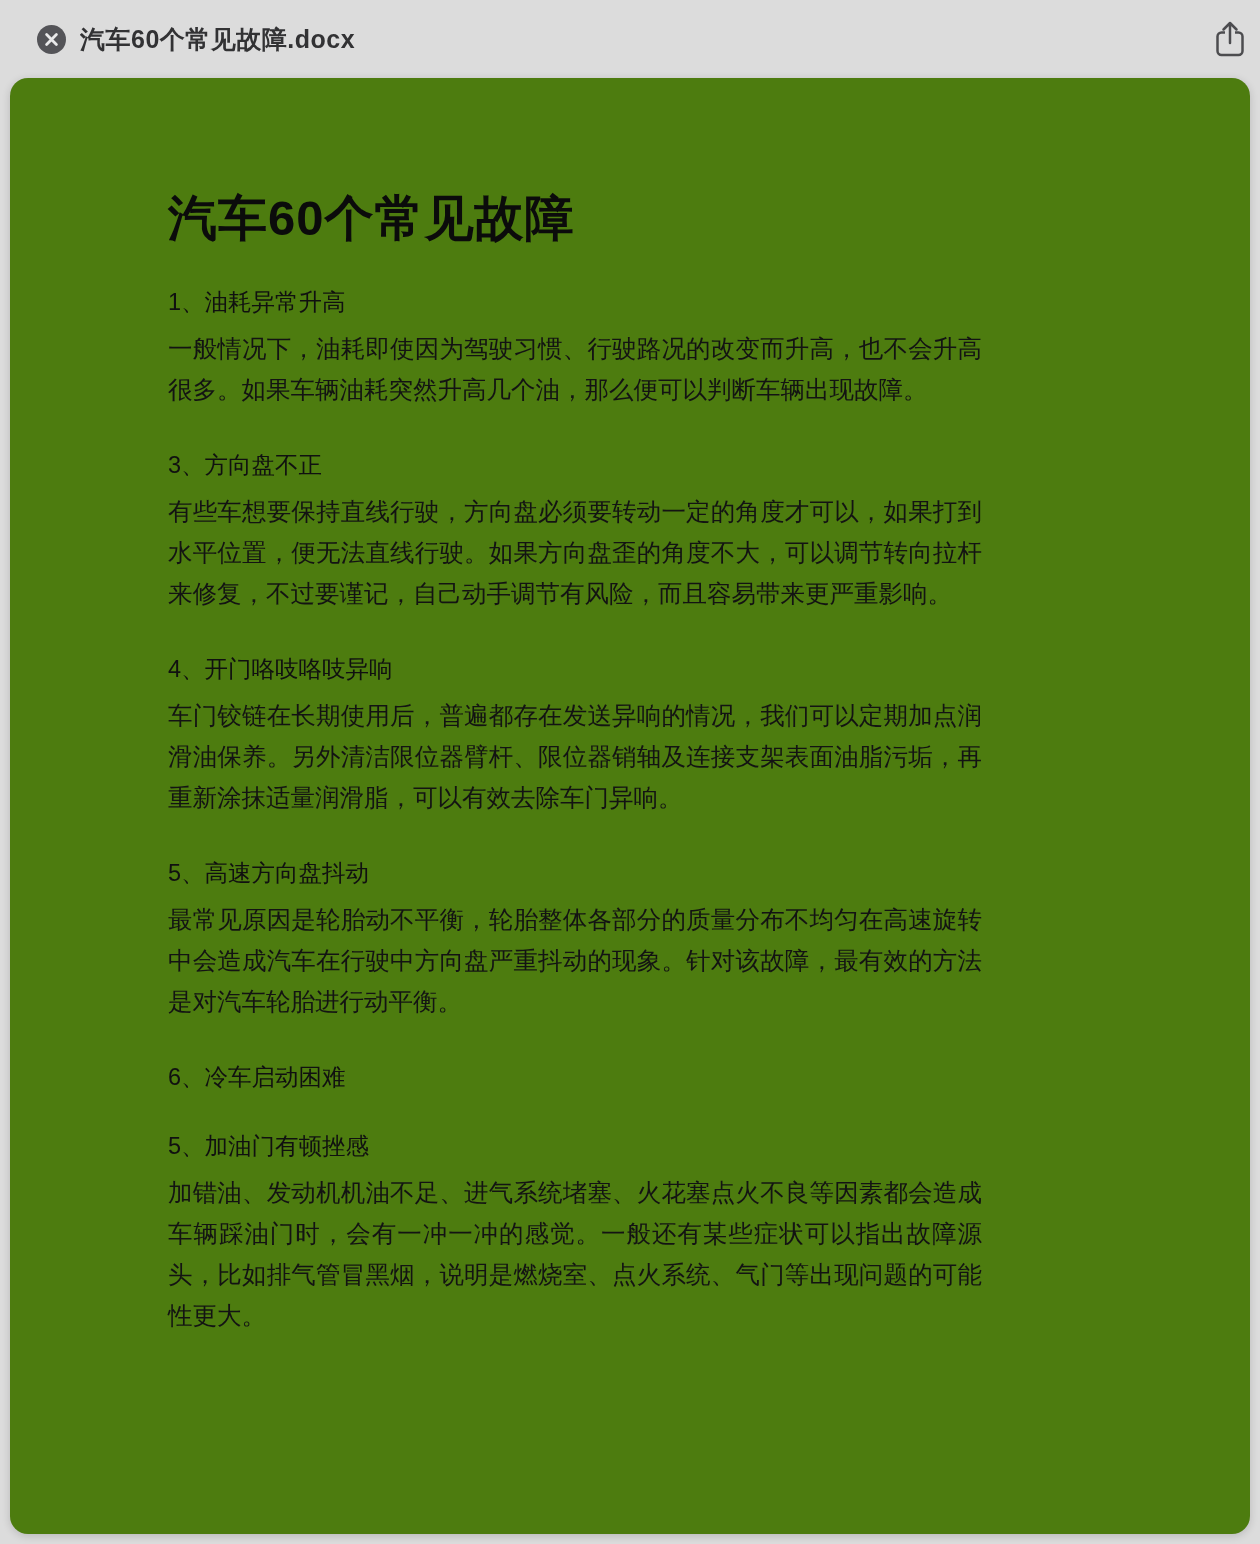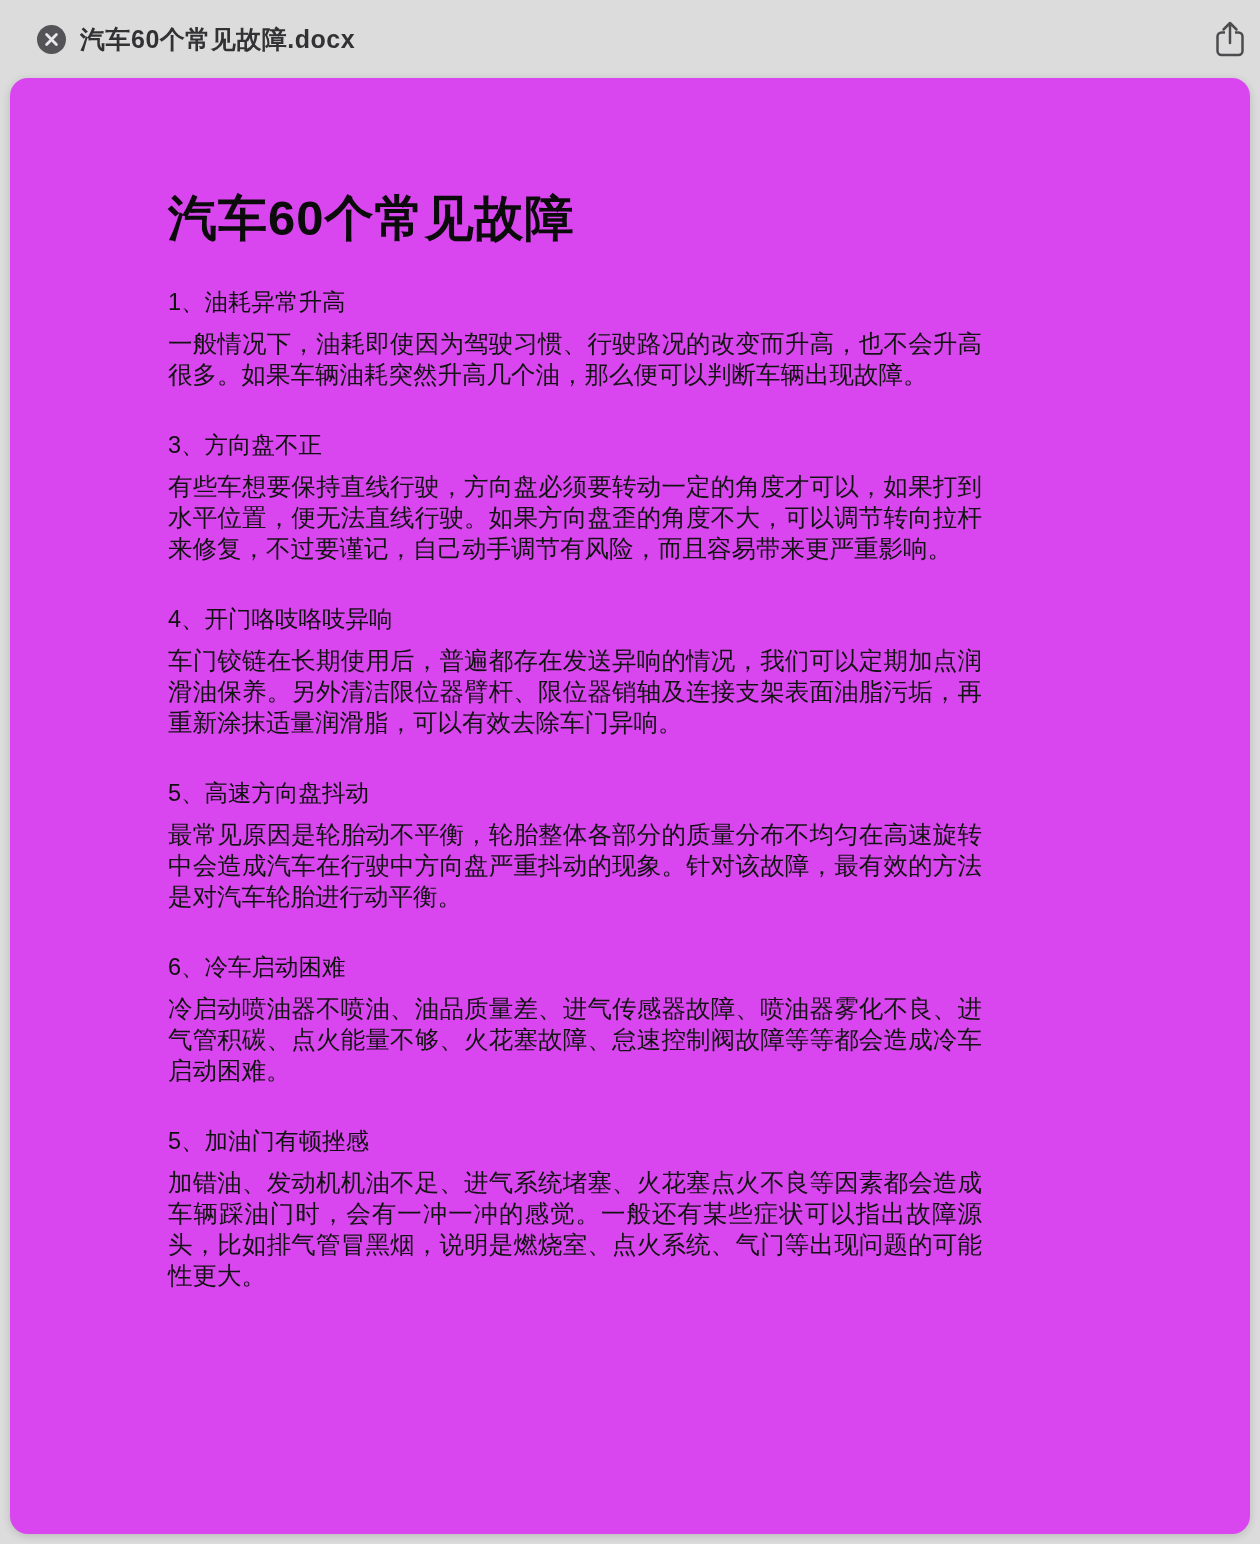--- a/index.html
+++ b/index.html
@@ -35,21 +35,21 @@
   .share-btn {
     border: none; background: transparent;
     padding: 0; cursor: pointer;
     flex: 0 0 auto;
     display: flex; align-items: center; justify-content: center;
   }
   
   .page {
     position: absolute; left: 10px; top: 78px;
     width: 1240px; height: 1456px;
-    background: #d946ef;
+    background: #4d7c0f;
     border-radius: 18px;
     box-shadow: 0 2px 8px rgba(0,0,0,0.16);
     overflow: hidden;
   }
   .content {
     padding: 112px 0 0 158px;
     width: 988px; 
   }
   .content .text-col { width: 822px; }
   h1.doc-title {
@@ -63,21 +63,21 @@
   section.doc-section { margin-top: 42px; }
   h2.sec-heading {
     font-size: 23.5px;
     line-height: 27px;
     font-weight: 400;
     color: #101010;
     margin: 0 0 12px 0;
   }
   p.sec-para {
     font-size: 24.5px;
-    line-height: 31px;
+    line-height: 41px;
     color: #131313;
     margin: 0 8px 13px 0;
     text-align: justify;
   }
   p.sec-para:last-child { margin-bottom: 0; }
   
   .watermark {
     position: absolute;
     right: 6px; top: 1400px;
     font-size: 27px;
@@ -129,21 +129,20 @@
   <p class="sec-para">车门铰链在长期使用后，普遍都存在发送异响的情况，我们可以定期加点润滑油保养。另外清洁限位器臂杆、限位器销轴及连接支架表面油脂污垢，再重新涂抹适量润滑脂，可以有效去除车门异响。</p>
           </section>
 
   <section class="doc-section">
     <h2 class="sec-heading">5、高速方向盘抖动</h2>
   <p class="sec-para">最常见原因是轮胎动不平衡，轮胎整体各部分的质量分布不均匀在高速旋转中会造成汽车在行驶中方向盘严重抖动的现象。针对该故障，最有效的方法是对汽车轮胎进行动平衡。</p>
           </section>
 
   <section class="doc-section">
     <h2 class="sec-heading">6、冷车启动困难</h2>
-  <p class="sec-para">冷启动喷油器不喷油、油品质量差、进气传感器故障、喷油器雾化不良、进气管积碳、点火能量不够、火花塞故障、怠速控制阀故障等等都会造成冷车启动困难。</p>
           </section>
 
   <section class="doc-section">
     <h2 class="sec-heading">5、加油门有顿挫感</h2>
   <p class="sec-para">加错油、发动机机油不足、进气系统堵塞、火花塞点火不良等因素都会造成车辆踩油门时，会有一冲一冲的感觉。一般还有某些症状可以指出故障源头，比如排气管冒黑烟，说明是燃烧室、点火系统、气门等出现问题的可能性更大。</p>
           </section>
 
 </div>
     </div>
   </div>

